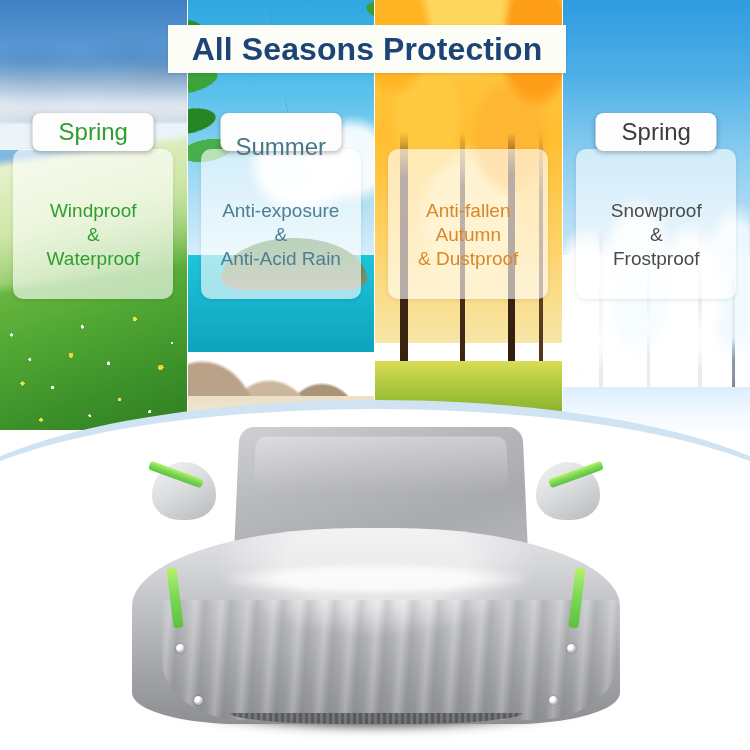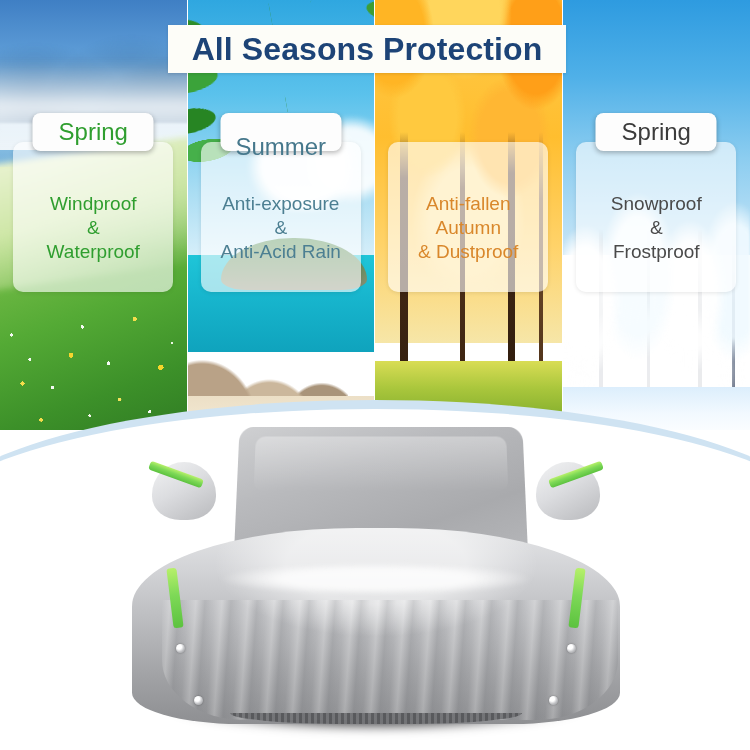--- a/index.html
+++ b/index.html
@@ -219,21 +219,21 @@
     font-size: 24px;
     line-height: 1;
     white-space: nowrap;
   }
 
   
   .season-desc {
     position: absolute;
     left: 50%;
     transform: translateX(-50%);
-    top: 142px;
+    top: 149px;
     width: 160px;
     height: 150px;
     background: rgba(255,255,255,0.62);
     border-radius: 10px;
     display: flex;
     flex-direction: column;
     align-items: center;
     justify-content: center;
     padding-top: 22px;
     z-index: 4;

